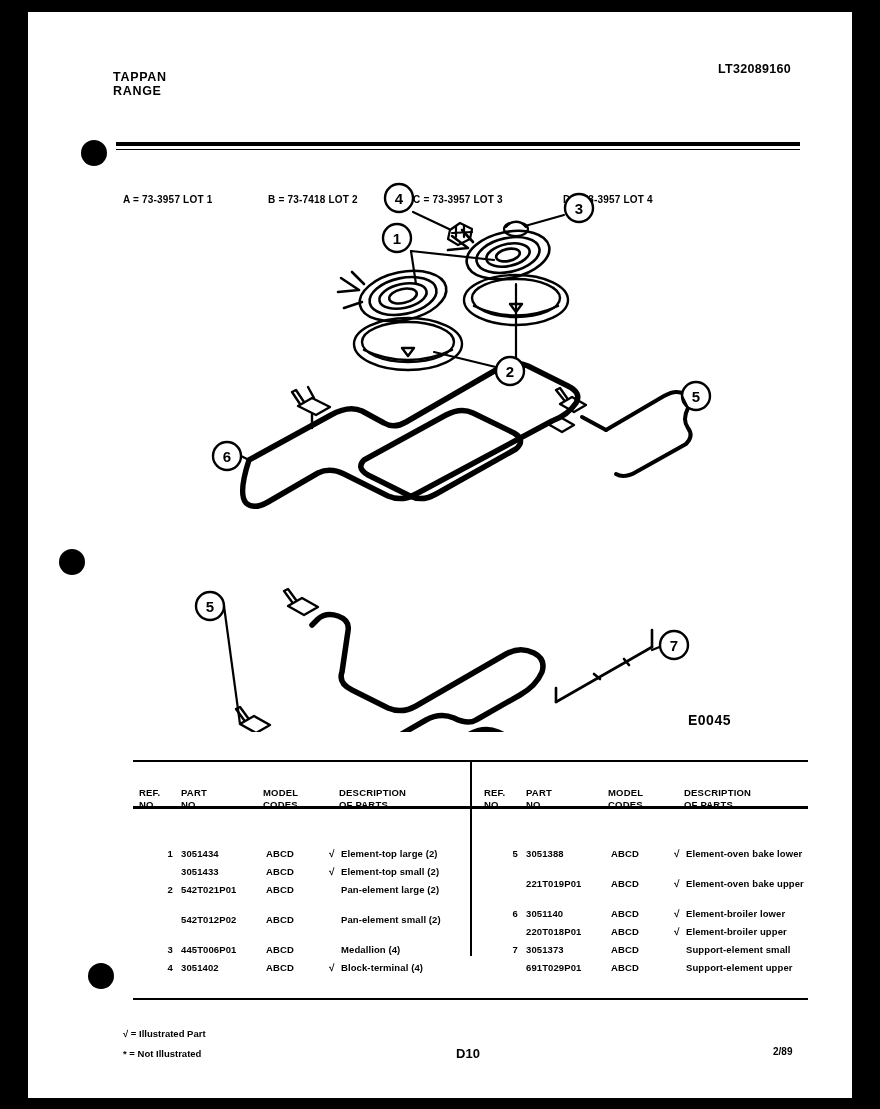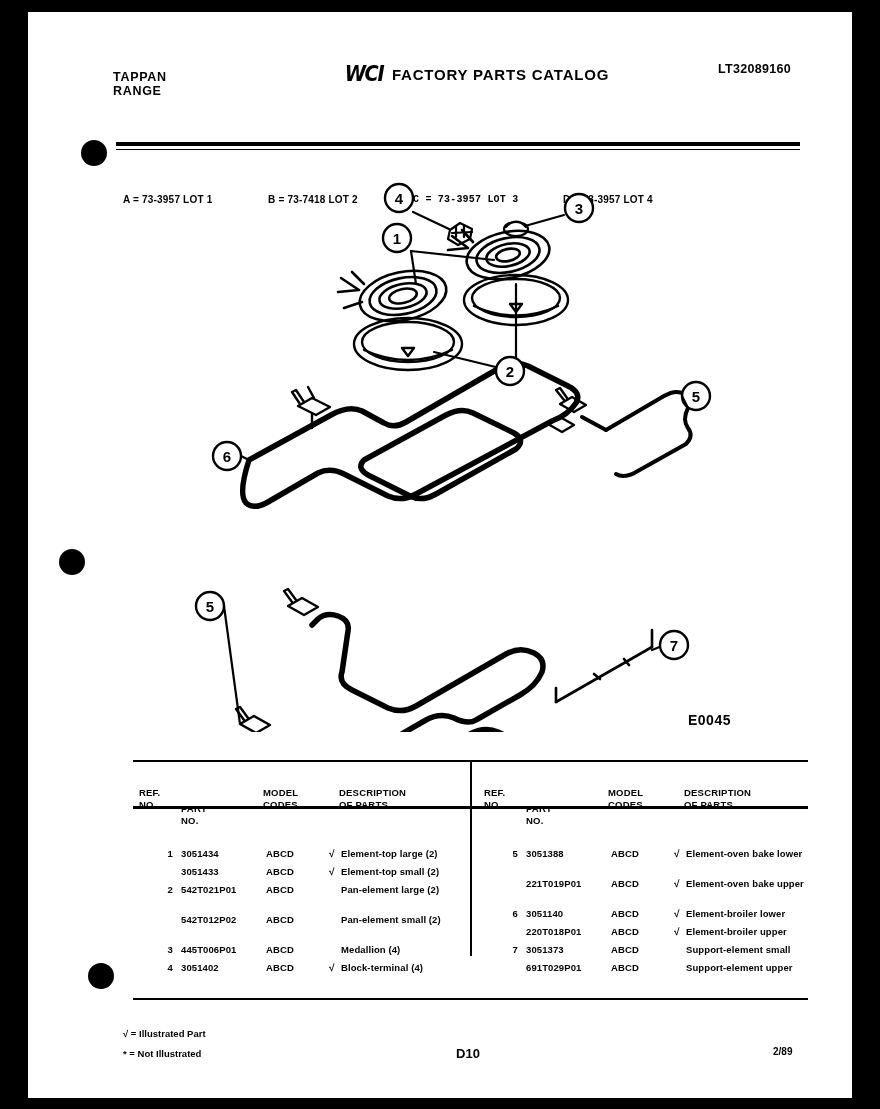--- a/index.html
+++ b/index.html
@@ -113,21 +113,21 @@
   .lot-item {
     font-size: 10px;
     font-weight: bold;
     letter-spacing: 0.2px;
     color: #000;
     white-space: nowrap;
     margin-top: 32px;
   }
   .lot-item.a { width: 145px; }
   .lot-item.b { width: 145px; }
-  .lot-item.c { width: 150px; font-family: Liberation Mono, monospace; }
+  .lot-item.c { width: 150px; }
 
   
   .diagram {
     position: absolute;
     left: 88px;
     top: 160px;
     width: 700px;
     height: 560px;
   }
   .diagram svg { display: block; }
@@ -192,21 +192,21 @@
     position: absolute;
     top: 9px;
     font-size: 9.5px;
     font-weight: bold;
     line-height: 12px;
     letter-spacing: 0.2px;
     color: #000;
     white-space: pre-line;
   }
   .col-hdr.ref  { left: 6px; }
-  .col-hdr.part { left: 48px; margin-top: 16px; }
+  .col-hdr.part { left: 48px; }
   .col-hdr.mc   { left: 130px; }
   .col-hdr.desc { left: 206px; }
 
   .rowset { position: absolute; left: 0; top: 70px; width: 337px; }
   .prow {
     position: relative;
     display: block;
     height: auto;
     margin-bottom: 2px;
   }
@@ -262,24 +262,20 @@
 
     <div class="punch punch-1"></div>
     <div class="punch punch-2"></div>
     <div class="punch punch-3"></div>
 
     <div class="brand">
       <div>TAPPAN</div>
       <div>RANGE</div>
     </div>
 
-    <div class="catalog-title-wrap">
-      <span class="wci-logo">WCI</span>
-      <span class="catalog-title">FACTORY PARTS CATALOG</span>
-    </div>
 
     <div class="doc-code">LT32089160</div>
 
     <div class="top-rule"></div>
     <div class="top-rule-2"></div>
 
     <div class="lot-row">
       <span class="lot-item a">A = 73-3957 LOT 1</span>
       <span class="lot-item b">B = 73-7418 LOT 2</span>
       <span class="lot-item c">C = 73-3957 LOT 3</span>

